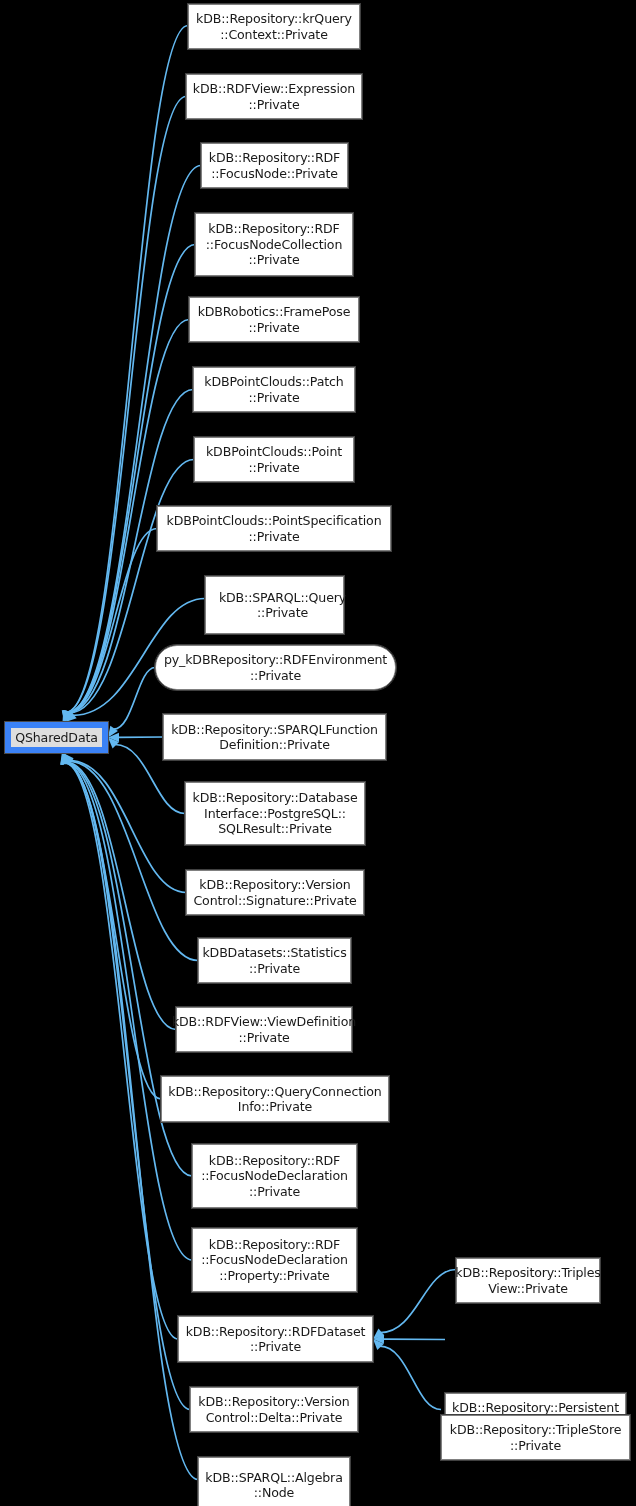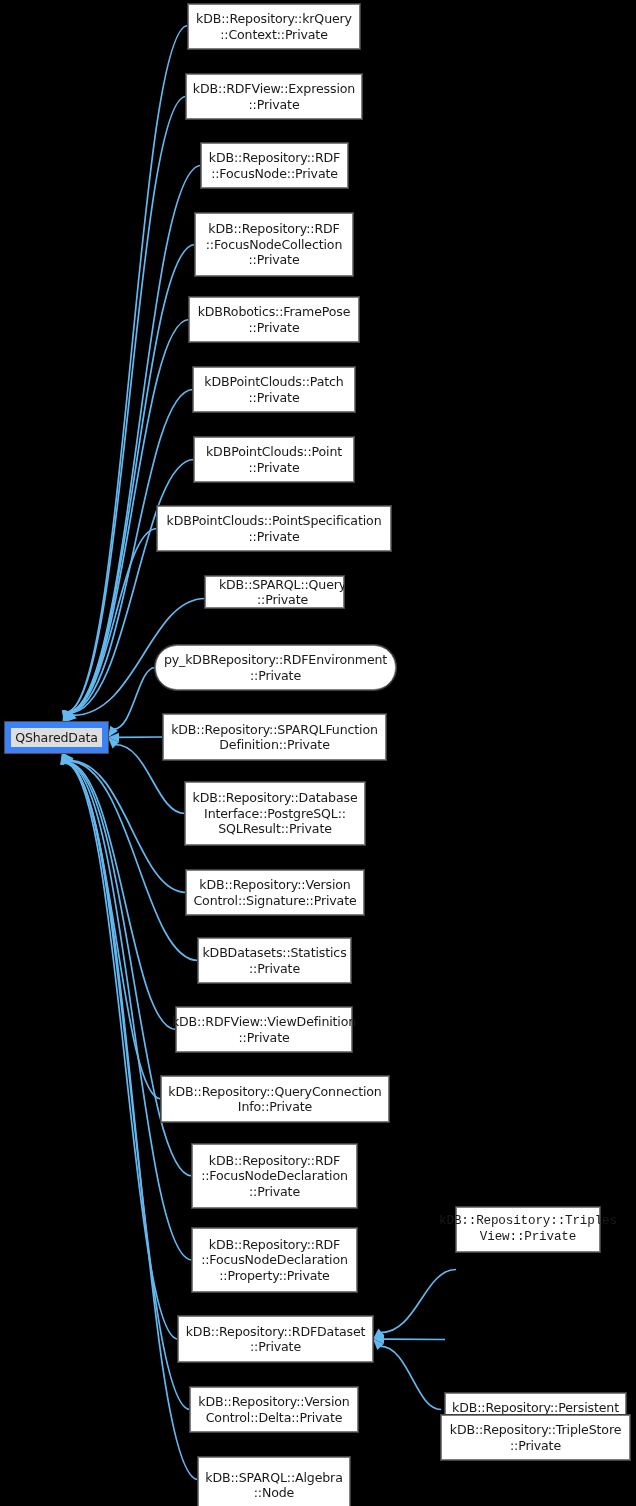--- a/index.html
+++ b/index.html
@@ -115,21 +115,21 @@
 ::FocusNodeCollection
 ::Private</span></div>
       <div class="node" style="left: 189px; top: 297px; width: 170px; height: 45px;"><span>kDBRobotics::FramePose
 ::Private</span></div>
       <div class="node" style="left: 193px; top: 367px; width: 162px; height: 45px;"><span>kDBPointClouds::Patch
 ::Private</span></div>
       <div class="node" style="left: 194px; top: 437px; width: 160px; height: 45px;"><span>kDBPointClouds::Point
 ::Private</span></div>
       <div class="node" style="left: 157px; top: 506px; width: 234px; height: 45px;"><span>kDBPointClouds::PointSpecification
 ::Private</span></div>
-      <div class="node" style="left: 205px; top: 576px; width: 139px; height: 32px; padding-left: 16px;"><span>kDB::SPARQL::Query
+      <div class="node" style="left: 205px; top: 576px; width: 139px; height: 58px; padding-left: 16px;"><span>kDB::SPARQL::Query
 ::Private</span></div>
       <div class="node" style="left: 155px; top: 645px; width: 241px; height: 45px; border-radius: 22px;"><span>py_kDBRepository::RDFEnvironment
 ::Private</span></div>
       <div class="node" style="left: 163px; top: 714px; width: 223px; height: 46px;"><span>kDB::Repository::SPARQLFunction
 Definition::Private</span></div>
       <div class="node" style="left: 185px; top: 782px; width: 180px; height: 63px;"><span>kDB::Repository::Database
 Interface::PostgreSQL::
 SQLResult::Private</span></div>
       <div class="node" style="left: 186px; top: 870px; width: 178px; height: 45px;"><span>kDB::Repository::Version
 Control::Signature::Private</span></div>
@@ -144,20 +144,20 @@
 ::Private</span></div>
       <div class="node" style="left: 192px; top: 1228px; width: 165px; height: 64px;"><span>kDB::Repository::RDF
 ::FocusNodeDeclaration
 ::Property::Private</span></div>
       <div class="node" style="left: 178px; top: 1316px; width: 195px; height: 46px;"><span>kDB::Repository::RDFDataset
 ::Private</span></div>
       <div class="node" style="left: 190px; top: 1387px; width: 168px; height: 45px;"><span>kDB::Repository::Version
 Control::Delta::Private</span></div>
       <div class="node" style="left: 198px; top: 1457px; width: 152px; height: 56px;"><span>kDB::SPARQL::Algebra
 ::Node</span></div>
-      <div class="node" style="left: 456px; top: 1207px; width: 144px; height: 45px; font-family: Liberation Mono, monospace;"><span>kDB::Repository::Triples
+      <div class="node" style="left: 456px; top: 1258px; width: 144px; height: 45px;"><span>kDB::Repository::Triples
 View::Private</span></div>
       <div class="node" style="left: 445px; top: 1393px; width: 181px; height: 45px;"><span>kDB::Repository::Persistent
 DatasetsUnion::Private</span></div>
       <div class="node" style="left: 441px; top: 1387px; width: 189px; height: 45px; margin-top: 28px;"><span>kDB::Repository::TripleStore
 ::Private</span></div>
     </div>
 </div>
 
 </body></html>

